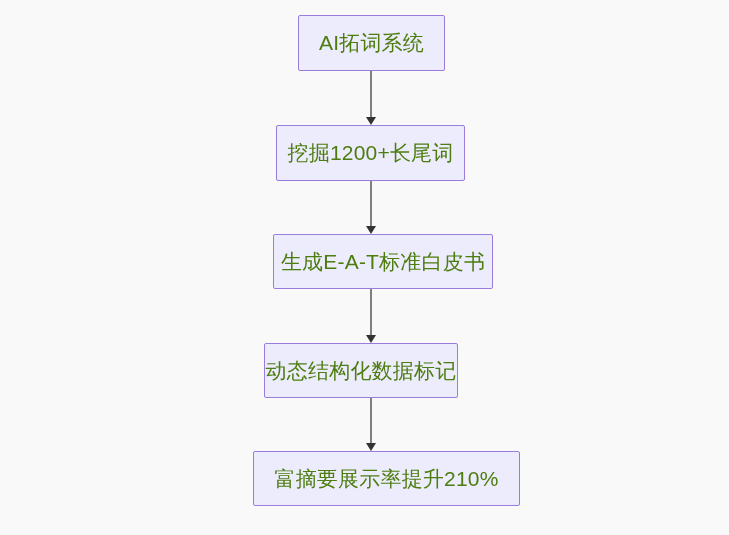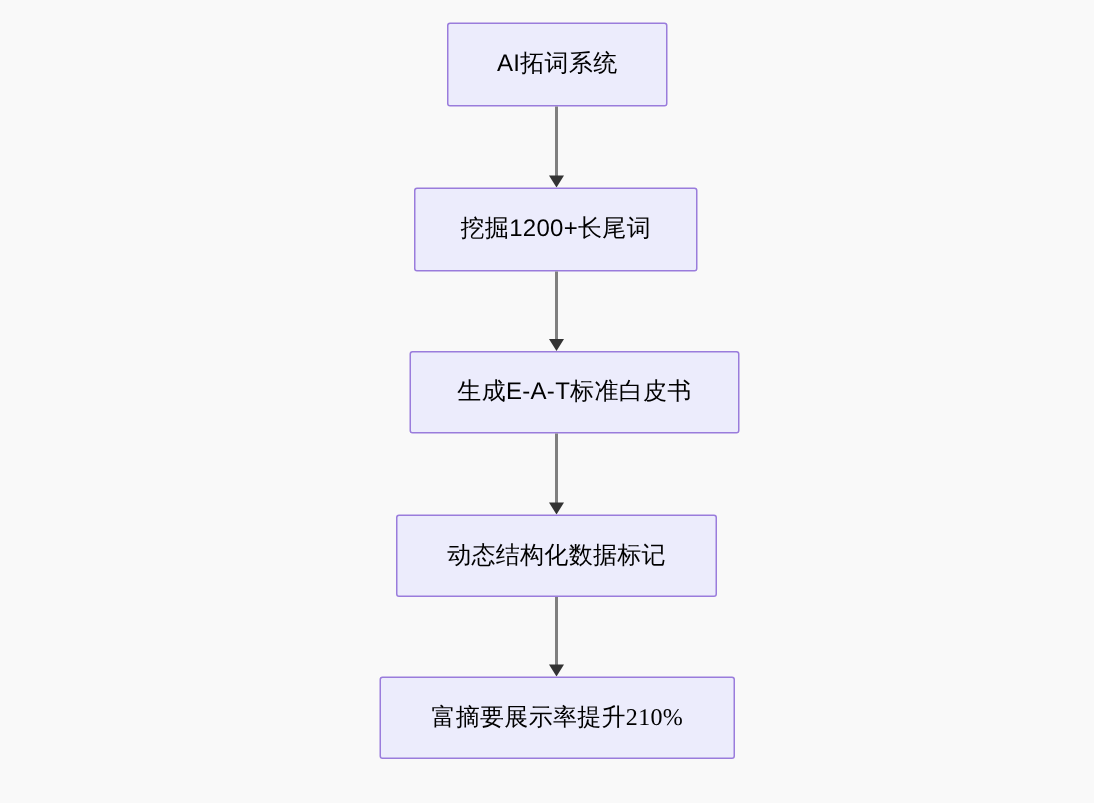--- a/index.html
+++ b/index.html
@@ -21,22 +21,22 @@
   }
   .node {
     position: absolute;
     box-sizing: border-box;
     background: #ececfc;
     border: 1.6px solid #9a7cdc;
     border-radius: 2px;
     display: flex;
     align-items: center;
     justify-content: center;
-    color: #000000;
-    font-size: 16px;
+    color: #4d7c0f;
+    font-size: 21px;
     line-height: 1.2;
     letter-spacing: 0.2px;
     white-space: nowrap;
   }
   .node-label {
     display: block;
   }
   .connector {
     position: absolute;
     width: 20px;
@@ -83,26 +83,26 @@
 
   <div class="node" style="left:273px; top:234px; width:220px; height:55px;">
     <span class="node-label">生成E-A-T标准白皮书</span>
   </div>
 
   <div class="connector" style="left:361px; top:289px; height:54px;">
     <div class="connector-line"></div>
     <div class="connector-arrow"></div>
   </div>
 
-  <div class="node" style="left:264px; top:343px; width:214px; height:55px;">
+  <div class="node" style="left:264px; top:343px; width:194px; height:55px;">
     <span class="node-label">动态结构化数据标记</span>
   </div>
 
   <div class="connector" style="left:361px; top:398px; height:53px;">
     <div class="connector-line"></div>
     <div class="connector-arrow"></div>
   </div>
 
-  <div class="node" style="left:253px; top:451px; width:237px; height:55px;font-family:Liberation Serif, serif;">
+  <div class="node" style="left:253px; top:451px; width:267px; height:55px;">
     <span class="node-label">富摘要展示率提升210%</span>
   </div>
 
 </div>
 
 </body></html>

